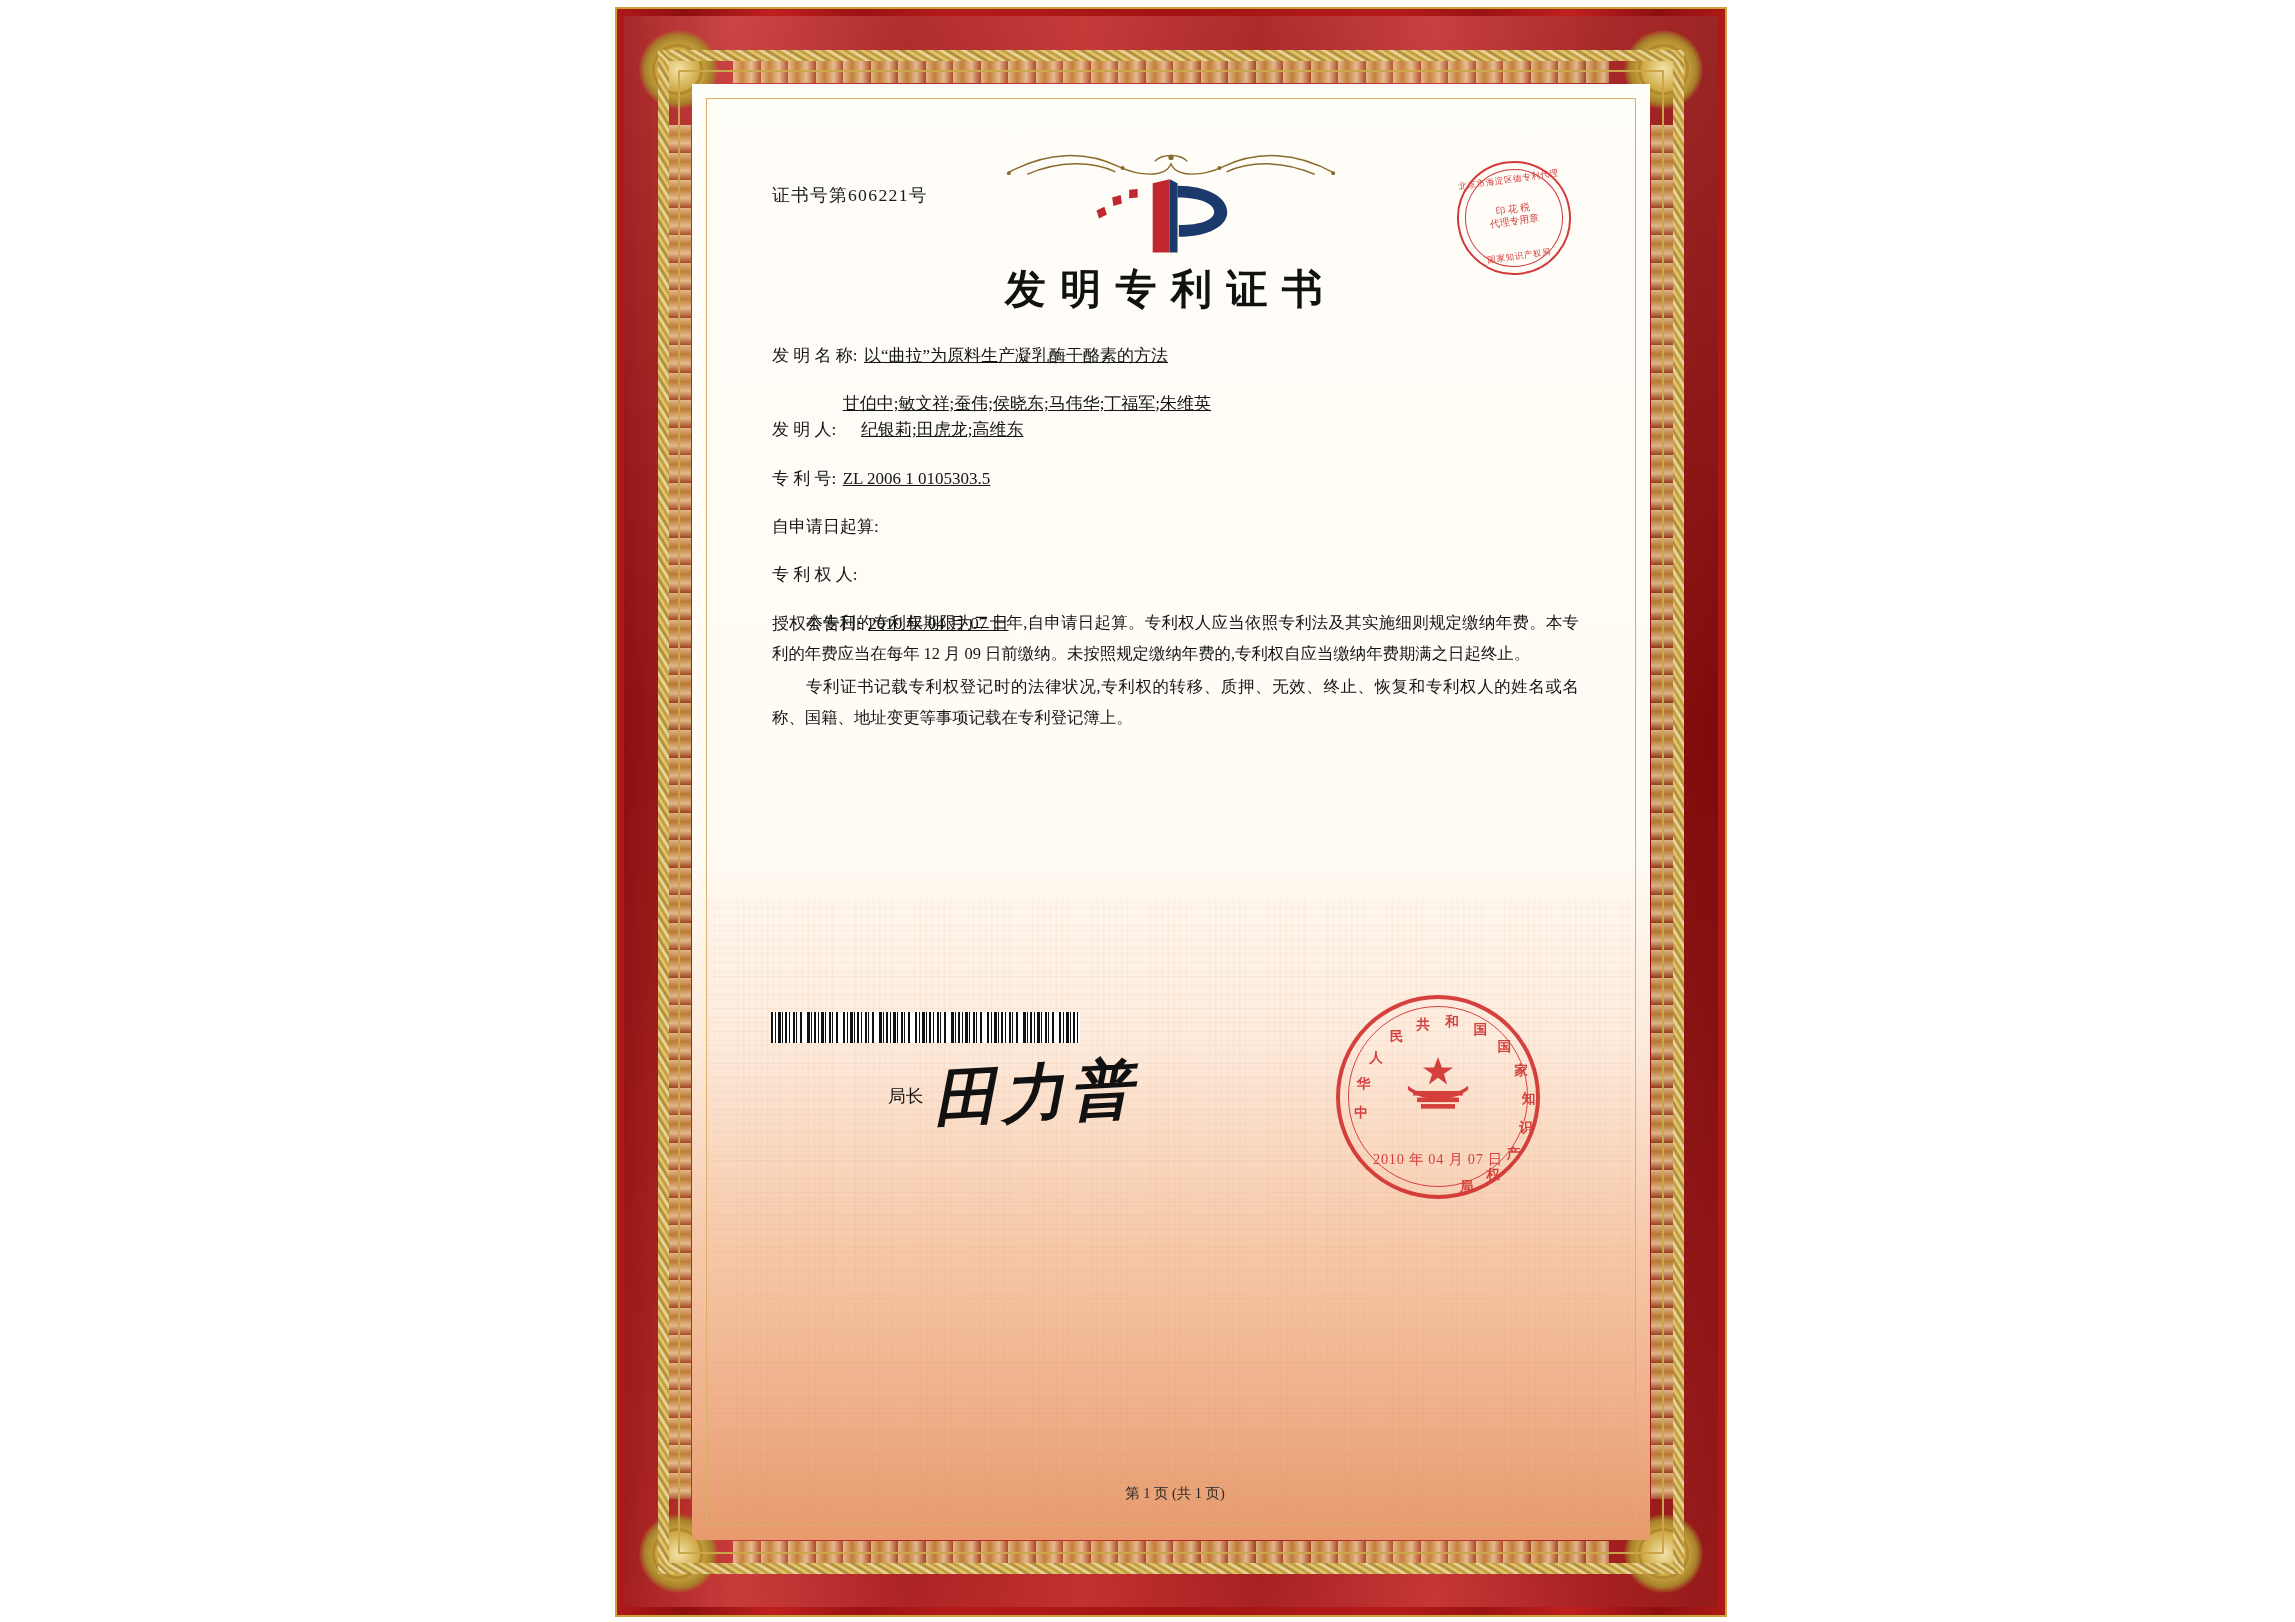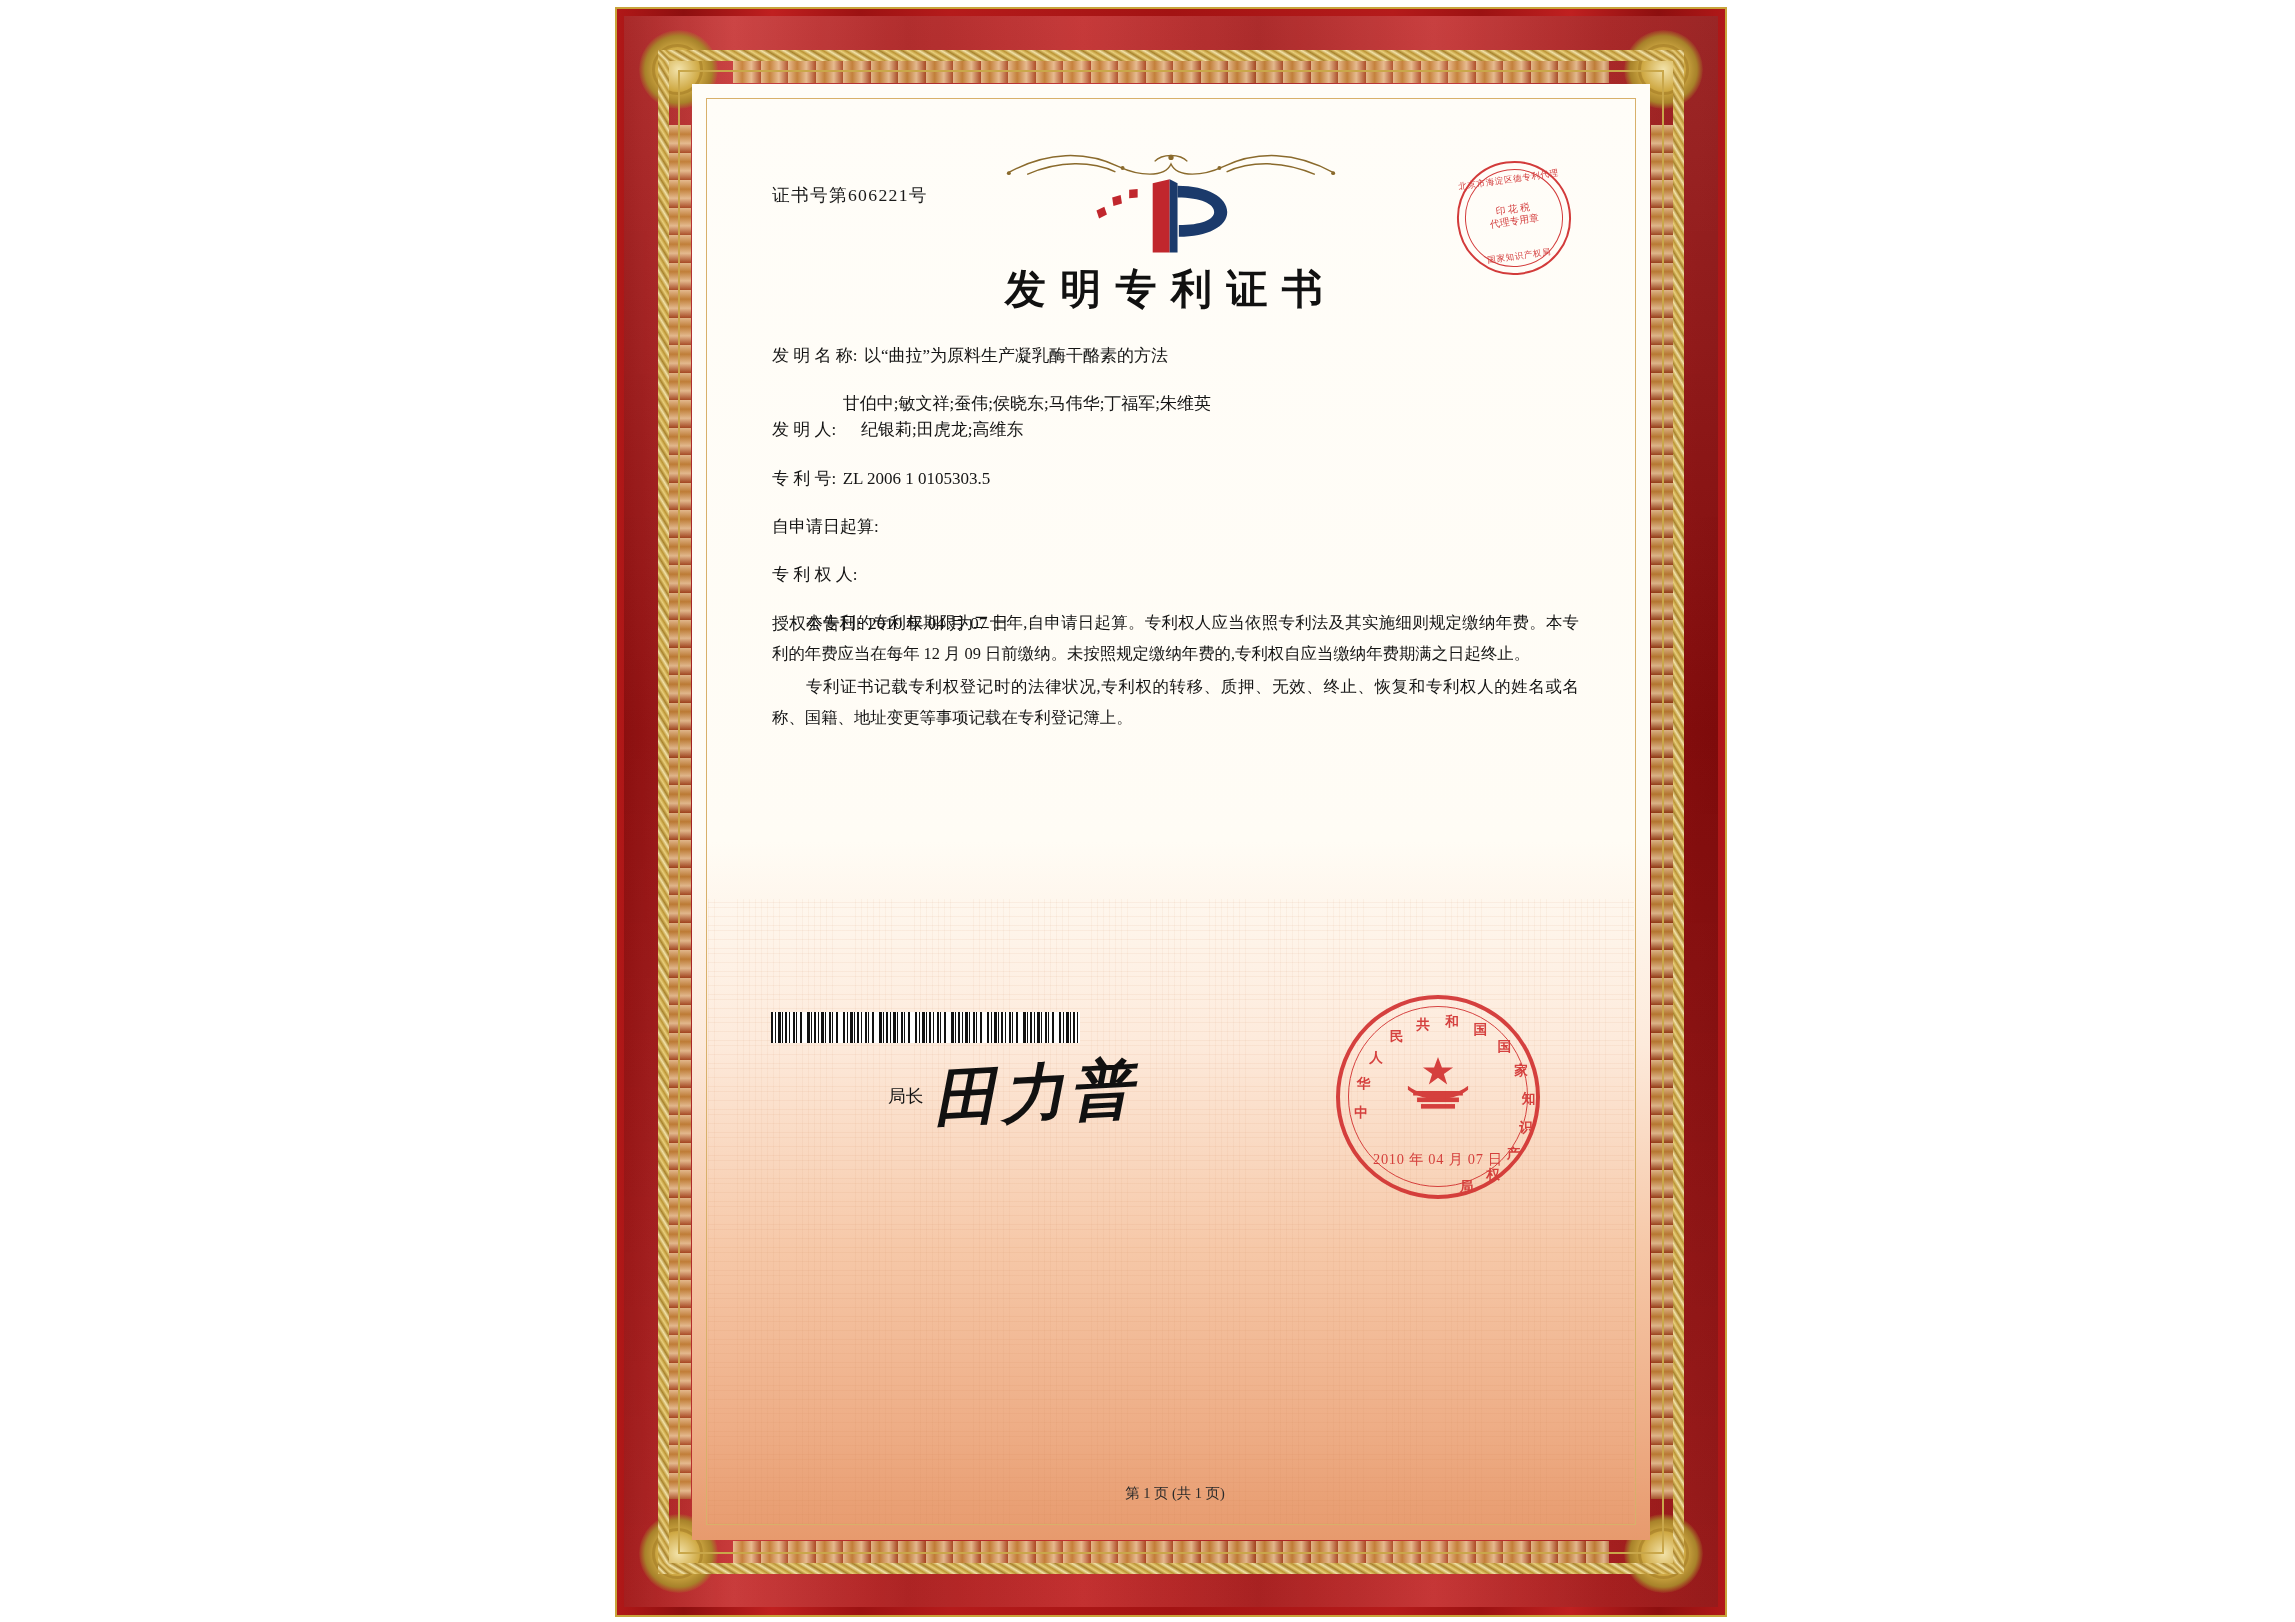--- a/index.html
+++ b/index.html
@@ -247,20 +247,21 @@
     line-height: 1.55;
   }
   .row .lbl {
     flex: 0 0 auto;
     white-space: nowrap;
     letter-spacing: 0px;
   }
   .row .val {
     flex: 1 1 auto;
     padding-left: 6.5px;
+    text-decoration: underline;
   }
   .val .l2 { display: block; padding-left: 18.3px; }
 
   .row.tight { margin-bottom: 25px; }
 
   
   .body {
     position: absolute;
     left: 80px;
     right: 71px;

